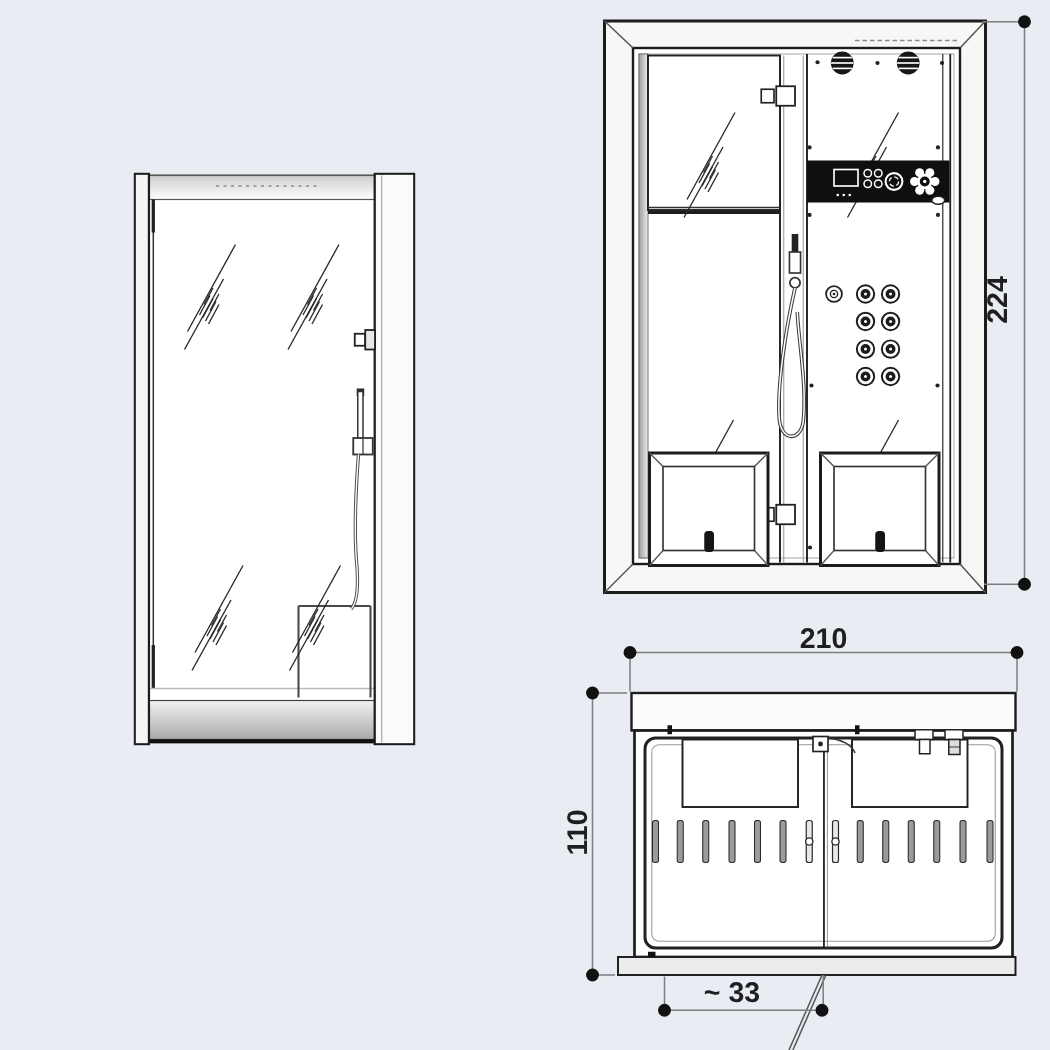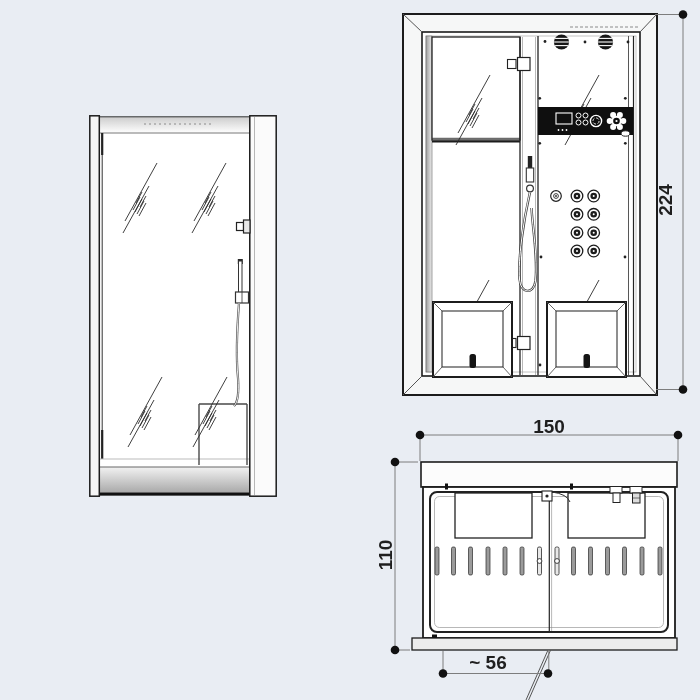--- a/index.html
+++ b/index.html
@@ -354,17 +354,17 @@
 
     <g>
       <line x1="65" y1="231" x2="65" y2="253" stroke="#7d7d7d" stroke-width="1"></line>
       <line x1="170.8" y1="230" x2="170.8" y2="253" stroke="#7d7d7d" stroke-width="1"></line>
       <line x1="65" y1="253.5" x2="170" y2="253.5" stroke="#7d7d7d" stroke-width="1"></line>
       <circle cx="65" cy="253.5" r="4.3" fill="#111111"></circle>
       <circle cx="170" cy="253.5" r="4.3" fill="#111111"></circle>
     </g>
   </svg>
 
-  <span class="dim-label" style="left:519px;top:416px;width:60px;height:22px;">150</span>
+  <span class="dim-label" style="left:519px;top:416px;width:60px;height:22px;">210</span>
   <span class="dim-label rot" style="left:636px;top:189px;width:60px;height:22px;">224</span>
   <span class="dim-label rot" style="left:356px;top:544px;width:60px;height:22px;">110</span>
-  <span class="dim-label" style="left:453px;top:652px;width:70px;height:22px;">~ 56</span>
+  <span class="dim-label" style="left:453px;top:652px;width:70px;height:22px;">~ 33</span>
 </div>
 
 </body></html>

